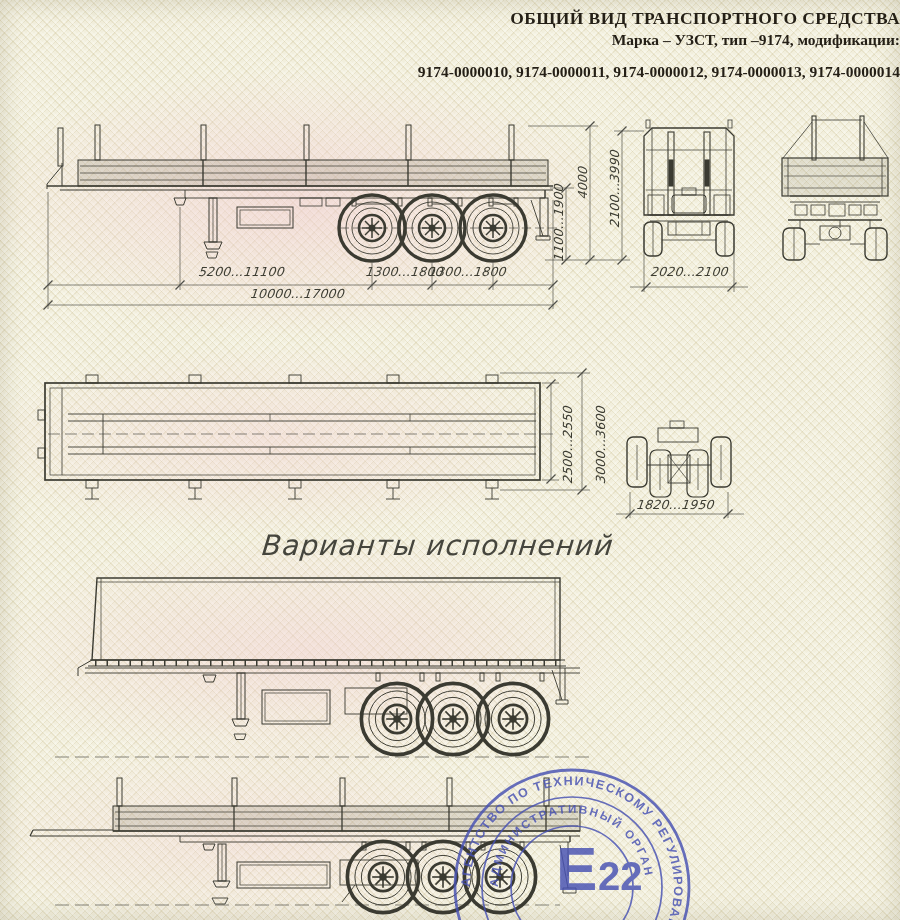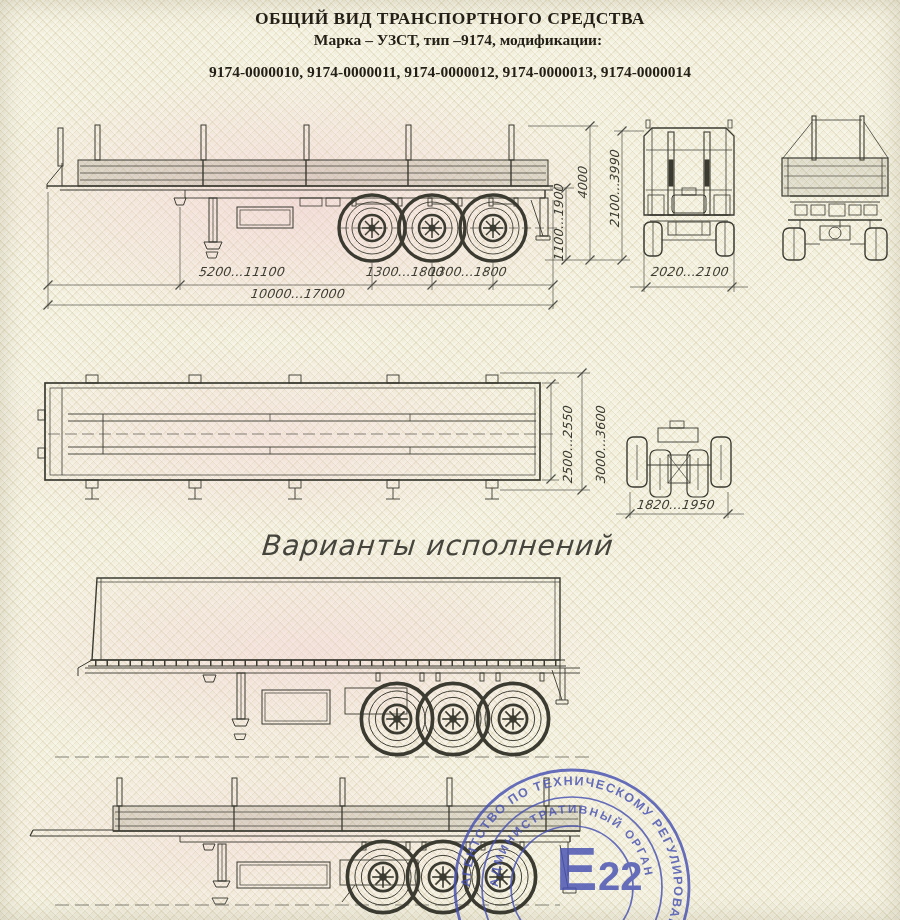--- a/index.html
+++ b/index.html
@@ -10,21 +10,21 @@
     background-image:
       radial-gradient(ellipse 430px 180px at 33% 22%, rgba(242,205,210,.55), rgba(242,205,210,0) 75%),
       radial-gradient(ellipse 400px 130px at 30% 48%, rgba(242,205,210,.38), rgba(242,205,210,0) 75%),
       radial-gradient(ellipse 430px 160px at 34% 71%, rgba(242,205,210,.45), rgba(242,205,210,0) 75%),
       radial-gradient(ellipse 380px 130px at 28% 91%, rgba(242,205,210,.35), rgba(242,205,210,0) 75%),
       repeating-linear-gradient(45deg, rgba(210,200,160,.30) 0 1px, rgba(255,255,250,.25) 1px 3px, rgba(210,200,160,0) 3px 6px),
       repeating-linear-gradient(-45deg, rgba(210,200,160,.30) 0 1px, rgba(255,255,250,.25) 1px 3px, rgba(210,200,160,0) 3px 6px);
     box-shadow:inset 0 0 26px rgba(120,110,80,.25);
     font-family:"Liberation Sans",sans-serif;
   }
-  .doc-header{position:absolute;left:0;right:0;top:8px;text-align:center;color:#241f16;
+  .doc-header{position:absolute;left:0;right:0;top:8px;text-align:right;color:#241f16;
     font-family:"Liberation Serif",serif;font-weight:bold;}
   .t1{font-size:17.5px;letter-spacing:.4px;}
   .t2{font-size:15.5px;margin-top:2px;padding-left:16px;}
   .t3{font-size:15.5px;margin-top:14px;}
   svg.art{position:absolute;left:0;top:0;}
   .dim{
     position:absolute;white-space:nowrap;color:#3d3d33;
     font-family:"DejaVu Sans",sans-serif;font-style:italic;
     font-size:12.5px;letter-spacing:.2px;
     transform:translate(-50%,-50%) skewX(-8deg);

